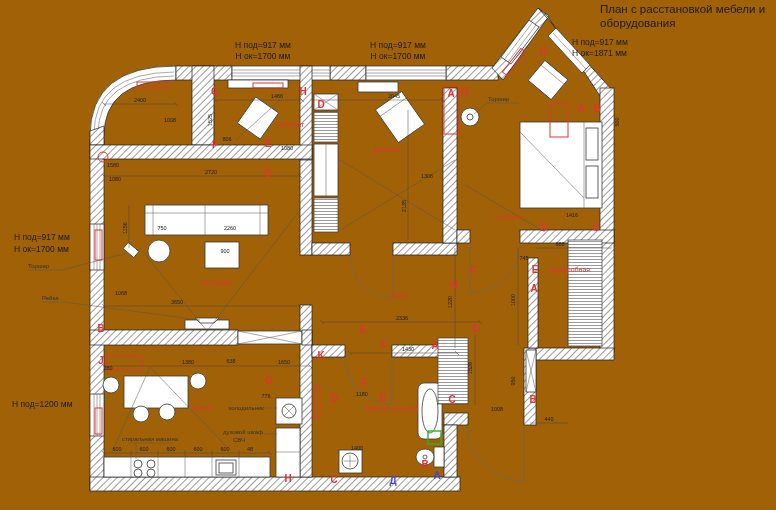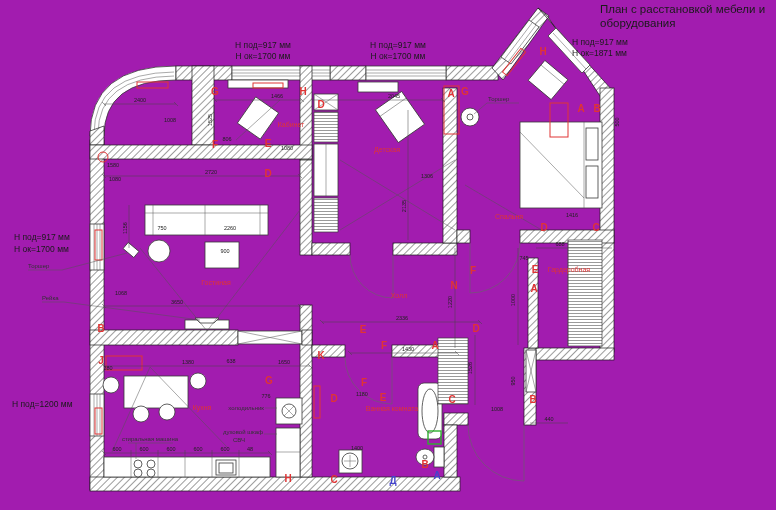--- a/index.html
+++ b/index.html
@@ -1,16 +1,16 @@
 <!DOCTYPE html>
 <html><head>
 <meta charset="utf-8">
 <style>
   html,body{margin:0;padding:0;background:#ffffff;}
-  .stage{position:relative;width:776px;height:510px;background:#a21caf;overflow:hidden;
+  .stage{position:relative;width:776px;height:510px;background:#a16207;overflow:hidden;
          font-family:"Liberation Sans",sans-serif;}
   svg{display:block}
   text{font-family:"Liberation Sans",sans-serif;fill:#1a1a1a;}
   .t-title{font-size:11.5px;}
   .t-win{font-size:8.5px;}
   .t-room{font-size:7px;fill:#e03434;}
   .t-note{font-size:6px;fill:#333;}
   .t-dim{font-size:5.5px;text-anchor:middle;fill:#222;}
   .t-mk{font-size:10px;font-weight:bold;fill:#e03434;text-anchor:middle;}
   .t-mkb{fill:#4444cc;}

